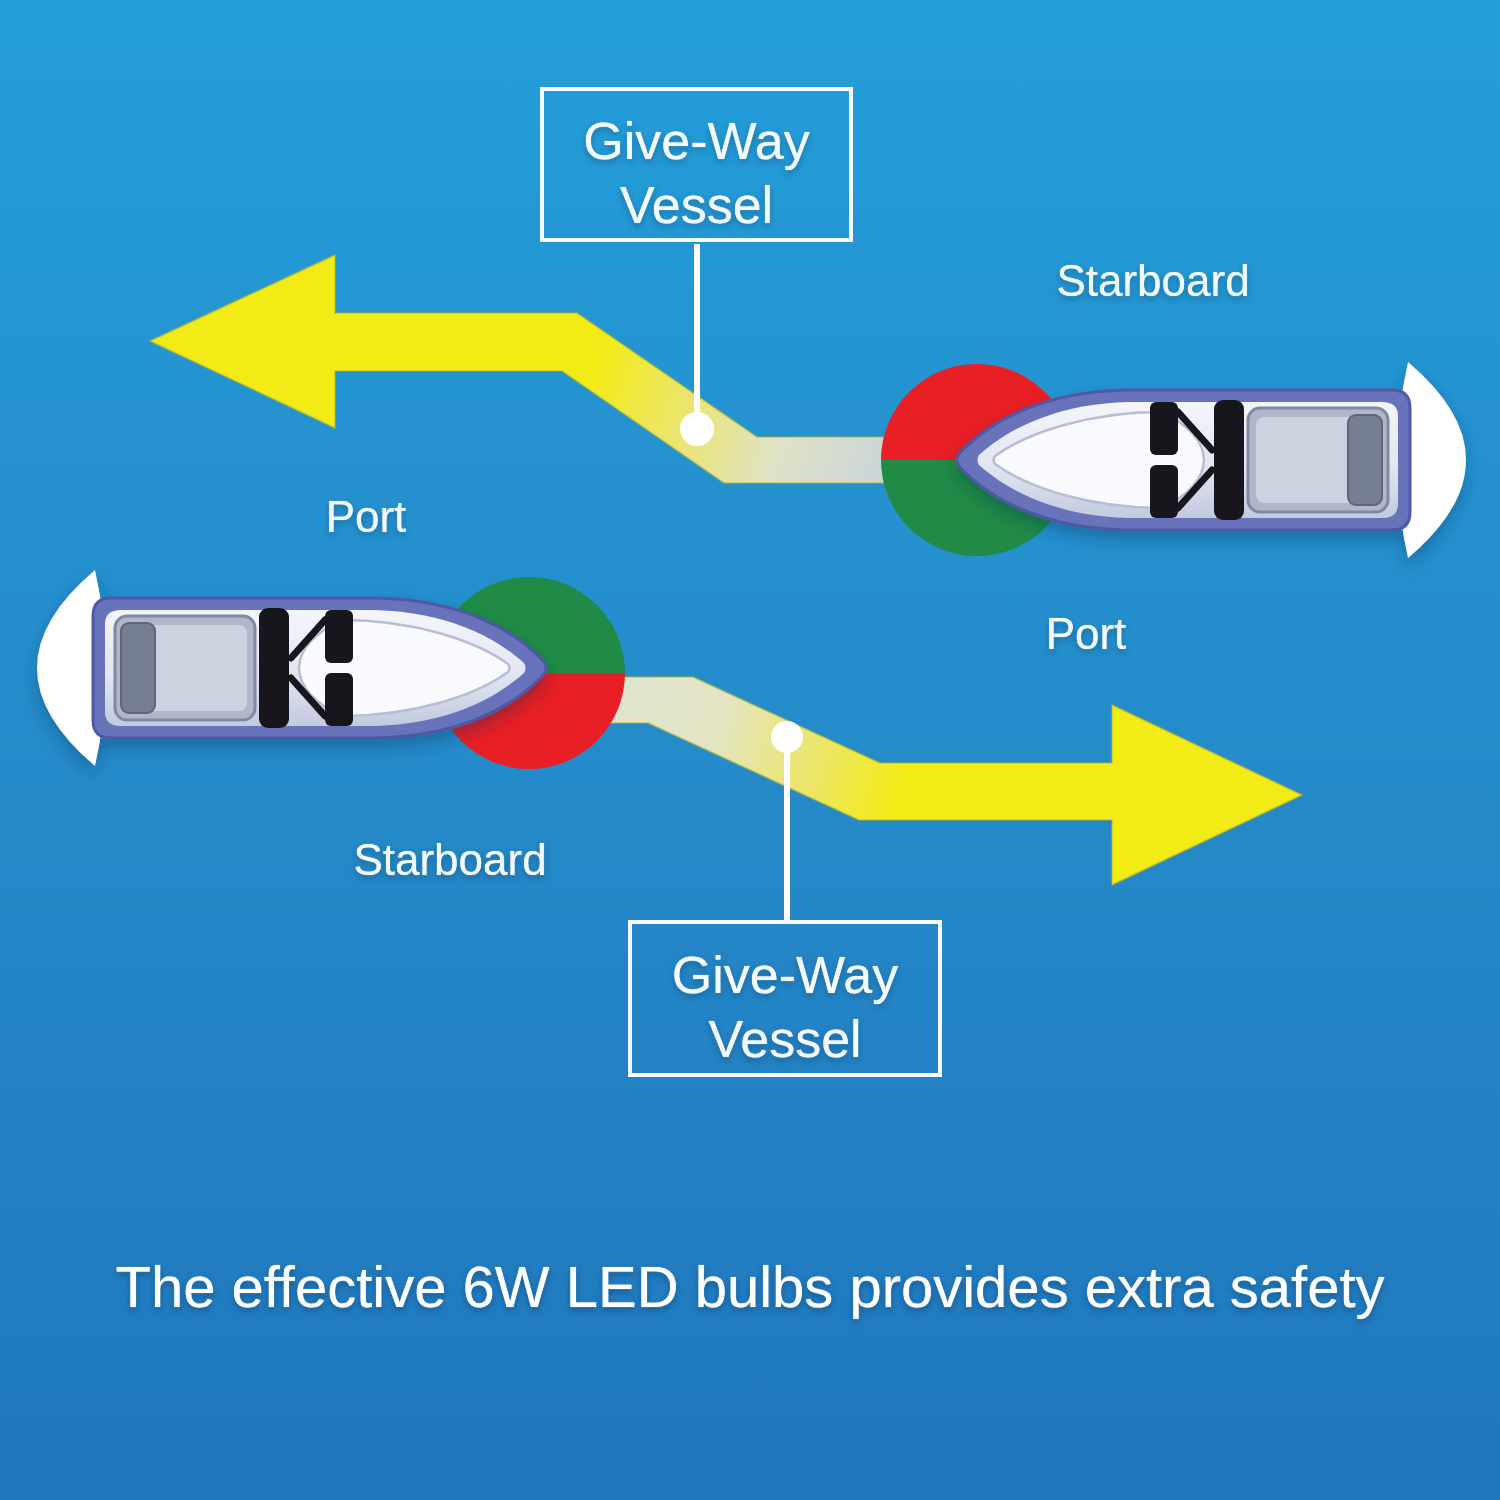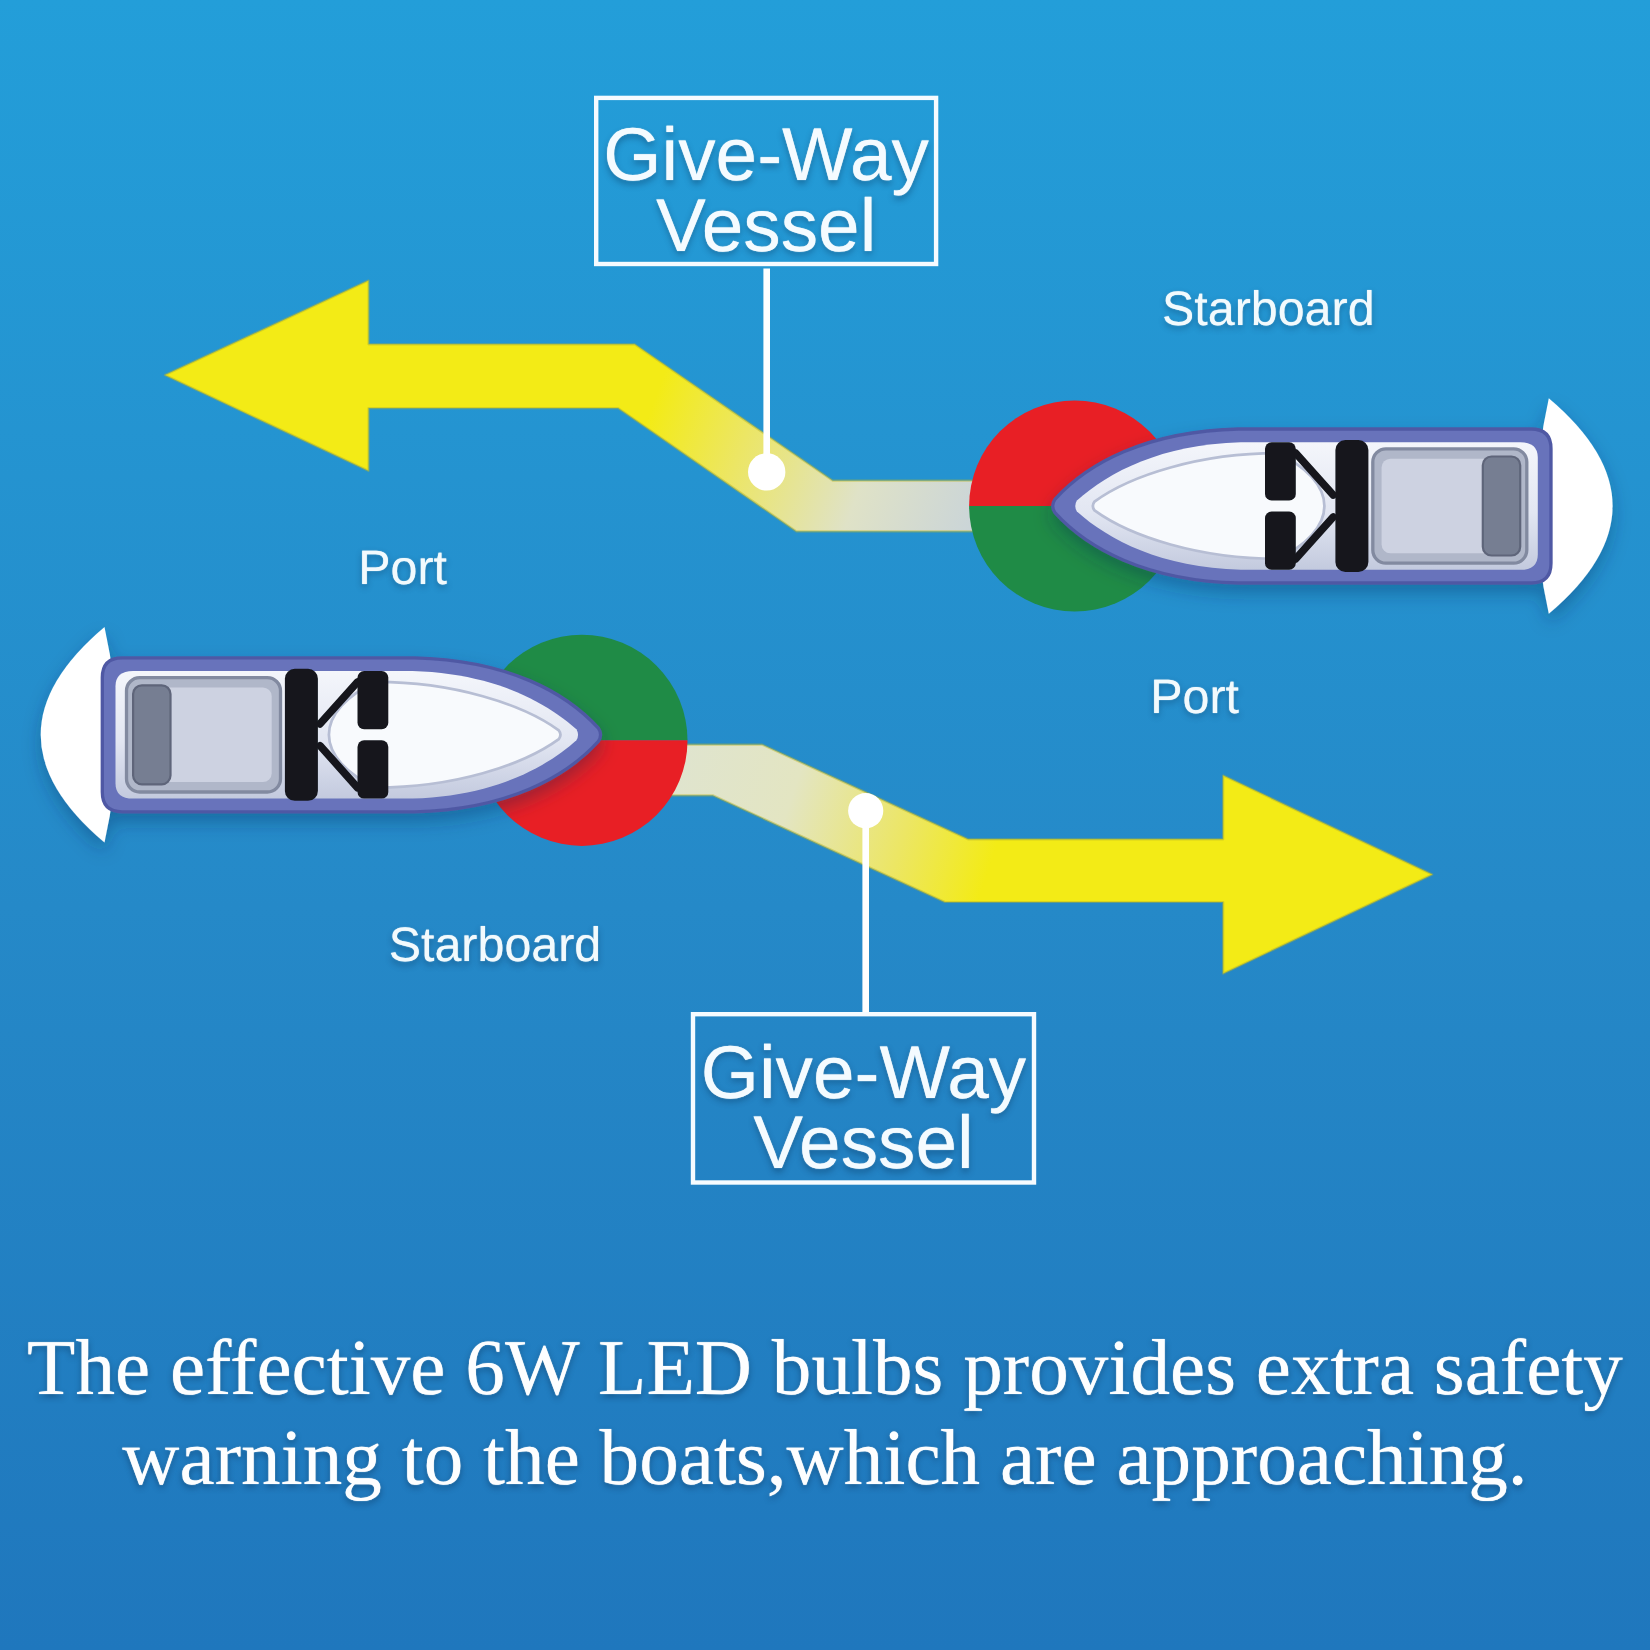--- a/index.html
+++ b/index.html
@@ -4,34 +4,33 @@
 <style>
   html,body{margin:0;padding:0;background:#0f5d9a;}
   .stage{
     position:relative;width:1500px;height:1500px;overflow:hidden;
     background:linear-gradient(180deg,#239ed9 0%,#2589c8 55%,#1f77bd 100%);
     font-family:"Liberation Sans","DejaVu Sans",sans-serif;
   }
   .stage svg.scene{position:absolute;left:0;top:0;}
   .callout{
     position:absolute;box-sizing:border-box;border:4px solid #f6fbff;
-    color:#f4fbff;text-align:center;font-size:68px;line-height:64px;
+    color:#f4fbff;text-align:center;font-size:52px;line-height:64px;
     text-shadow:0 0 1px rgba(255,255,255,.85),0 3px 6px rgba(0,35,70,.35);
   }
   .callout .ln{white-space:nowrap;}
   .slabel{
     position:absolute;transform:translate(-50%,-50%);
     color:#f2fafd;font-size:44px;white-space:nowrap;
     text-shadow:0 0 1px rgba(255,255,255,.85),0 3px 6px rgba(0,35,70,.35);
   }
   .caption{
-    position:absolute;left:0;right:0;top:1202px;text-align:center;
-    color:#fdfeff;font-size:72px;line-height:82px;
+    position:absolute;left:0;right:0;top:1246px;text-align:center;
+    color:#fdfeff;font-size:58px;line-height:82px;
     text-shadow:0 0 1px rgba(255,255,255,.9),0 3px 6px rgba(0,30,60,.4);
-    font-family:Liberation Serif, serif;
   }
 </style>
 </head>
 <body>
 
 <div class="stage">
 
   <svg class="scene" width="1500" height="1500" viewBox="0 0 1500 1500">
     <defs>
       <linearGradient id="gHull" x1="0" y1="0" x2="0" y2="1">
@@ -107,16 +106,15 @@
     <div class="ln">Vessel</div>
   </div>
 
   <div class="slabel" style="left:1153px;top:281px;">Starboard</div>
   <div class="slabel" style="left:366px;top:517px;">Port</div>
   <div class="slabel" style="left:1086px;top:634px;">Port</div>
   <div class="slabel" style="left:450px;top:860px;">Starboard</div>
 
   <div class="caption">
     <div>The effective 6W LED bulbs provides extra safety</div>
-    <div>warning to the boats,which are approaching.</div>
   </div>
 
 </div>
 
 </body></html>

